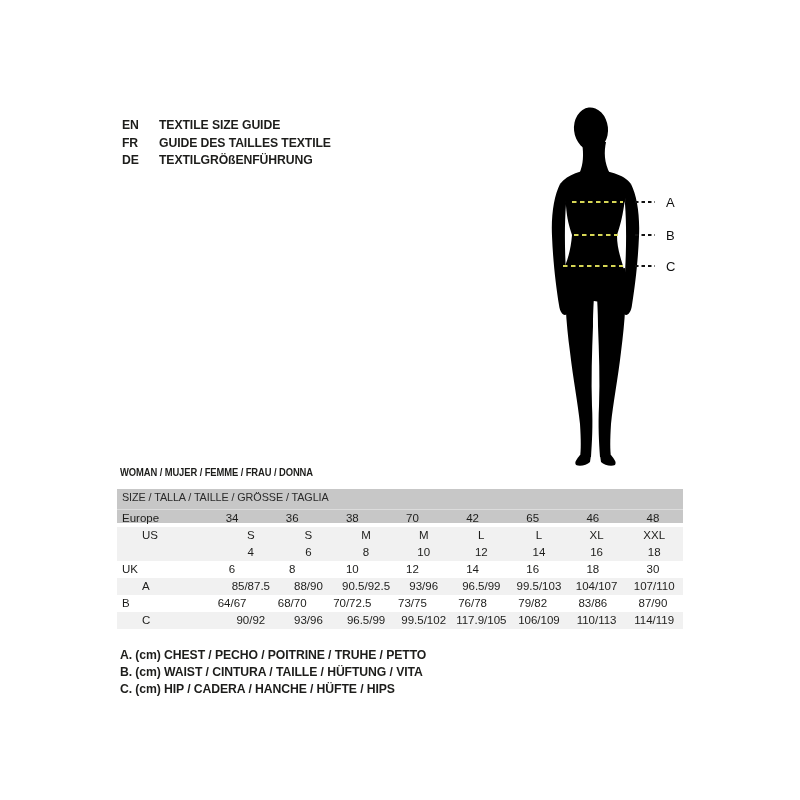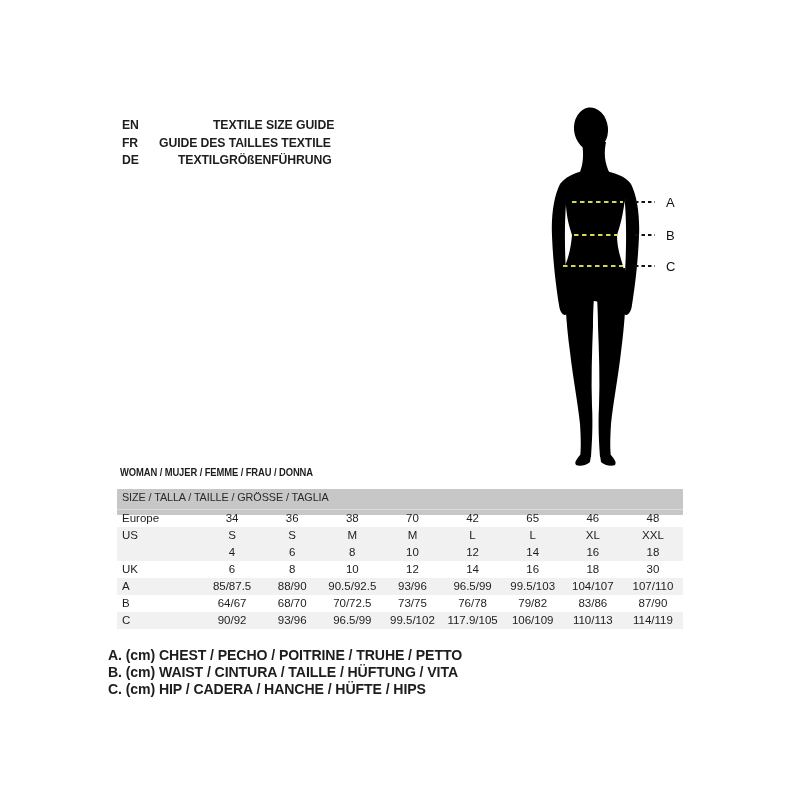--- a/index.html
+++ b/index.html
@@ -11,46 +11,46 @@
     --dashk:#111111;
   }
   *{margin:0;padding:0;box-sizing:border-box;}
   html,body{width:800px;height:800px;background:#fff;overflow:hidden;}
   body{font-family:"Liberation Sans",sans-serif;color:var(--ink);position:relative;}
   .abs{position:absolute;}
   .cond{display:inline-block;transform:scaleX(.94);transform-origin:0 50%;letter-spacing:-.1px;white-space:nowrap;}
 
   
   .lang-block{left:122px;top:116px;font-size:13px;font-weight:700;}
-  .lang-row{display:flex;height:17.5px;line-height:17.5px;justify-content:space-between;}
+  .lang-row{display:flex;height:17.5px;line-height:17.5px;}
   .lang-code{width:37px;flex:0 0 37px;}
 
   
   .figure-wrap{left:530px;top:100px;width:180px;height:380px;}
   .figure-wrap svg{position:absolute;left:0;top:0;width:180px;height:380px;}
   .sil{fill:var(--sil);}
   .dash-y{stroke:var(--dashy);stroke-width:2.2;stroke-dasharray:4.5 3.5;fill:none;}
   .dash-k{stroke:var(--dashk);stroke-width:2;stroke-dasharray:3.5 3;fill:none;}
   .marker-label{position:absolute;font-size:13px;font-weight:400;color:#111;}
   .marker-a{left:136px;top:95px;}
   .marker-b{left:136px;top:128px;}
   .marker-c{left:136px;top:159px;}
 
   
   .group-title{left:120px;top:467px;font-size:10px;font-weight:700;}
-  .size-header{left:117px;top:489px;width:566px;height:26px;background:var(--band);
+  .size-header{left:117px;top:489px;width:566px;height:34px;background:var(--band);
                font-size:11.5px;line-height:17px;padding-left:5px;color:#2a2a2a;}
   .size-rows{left:117px;top:509px;width:566px;border-top:1px solid #dcdcdc;font-size:11.5px;}
   .trow{display:flex;height:17px;line-height:17px;align-items:flex-end;}
-  .trow.shaded{background:var(--shade);}
+  .trow.shaded{background:var(--shade);padding-left:20px;}
   .tlabel{flex:0 0 85px;padding-left:5px;}
   .tcell{flex:1 1 0;text-align:center;}
 
   
-  .notes{left:108px;top:646px;font-size:15px;font-weight:700;}
+  .notes{left:120px;top:646px;font-size:13px;font-weight:700;}
   .note-line{height:17px;line-height:17px;}
 </style>
 </head>
 <body>
 
 <div class="abs lang-block">
   <div class="lang-row">
     <span class="lang-code cond">EN</span>
     <span class="cond">TEXTILE SIZE GUIDE</span>
   </div>

